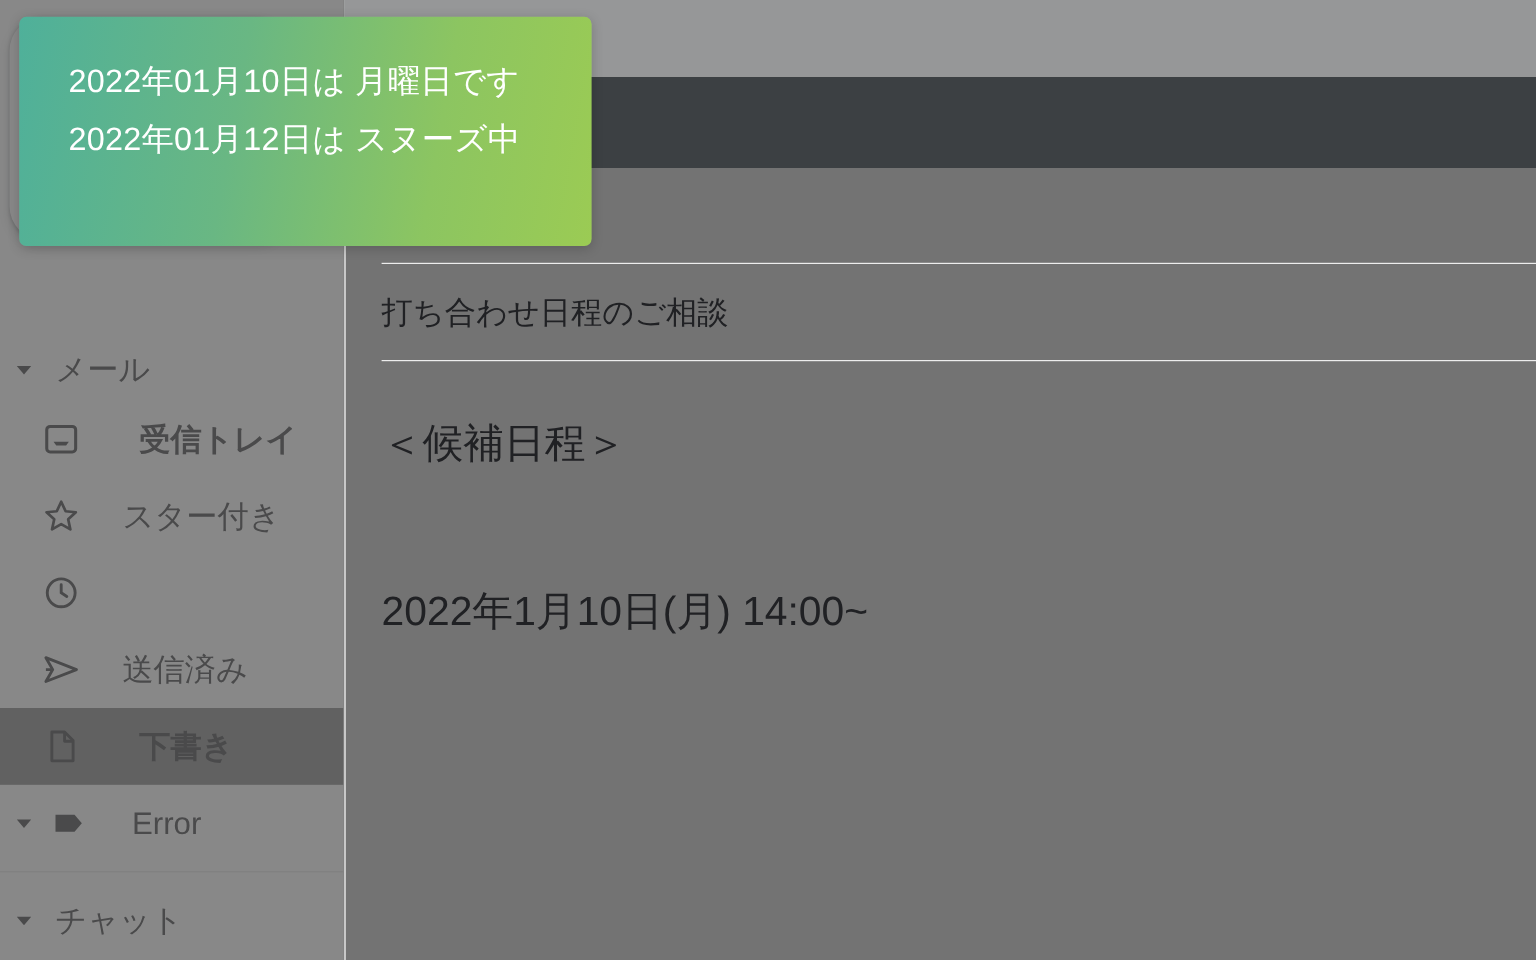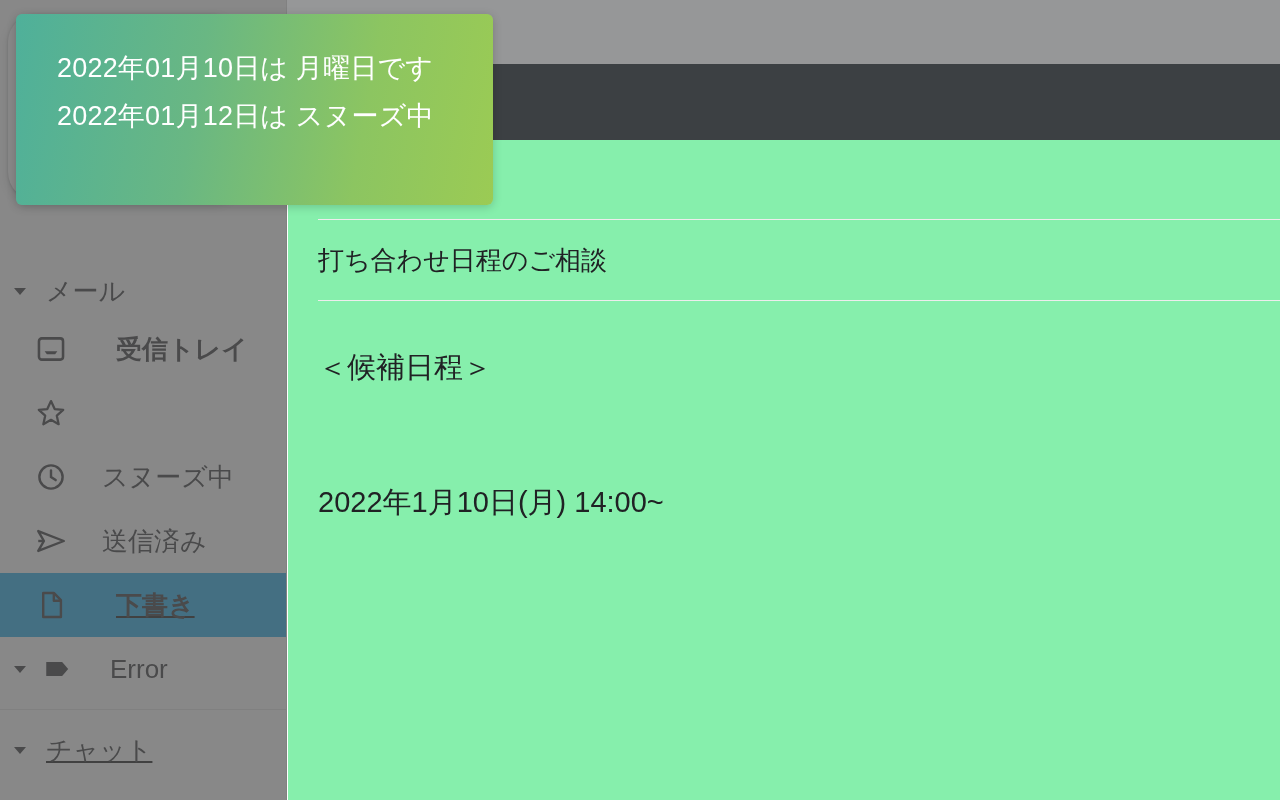--- a/index.html
+++ b/index.html
@@ -148,24 +148,23 @@
     display: block;
     color: #202124;
   }
   .nav-item .nav-label {
     font-size: 26px;
     color: #202124;
     margin-left: 34px;
     white-space: nowrap;
   }
   .nav-item.selected {
-    background: #0ea5e9;
+    background: #737373;
     border-top-right-radius: 0;
     border-bottom-right-radius: 0;
-    text-decoration: underline;
   }
   .nav-item.bold .nav-label { font-weight: bold; margin-left: 48px; }
 
   .nav-item.with-caret { padding-left: 8px; }
   .nav-item.with-caret .sub-caret {
     width: 24px; height: 24px;
     flex: 0 0 24px;
     display: block;
     margin-right: 10px;
   }
@@ -176,21 +175,21 @@
     margin: 8px 0 0 0;
   }
 
   
   .content {
     position: absolute;
     left: 288px;
     top: 140px;
     width: 992px;
     height: 660px;
-    background: #86efac;
+    background: #737373;
     overflow: hidden;
   }
   .recipient-row {
     height: 79px;
     display: flex;
     align-items: center;
     padding-left: 30px;
   }
   .recipient-value {
     font-size: 25px;
@@ -211,21 +210,21 @@
     padding-left: 30px;
   }
   .subject-value {
     font-size: 26px;
     color: #202124;
   }
   .body-area {
     padding: 52px 0 0 30px;
   }
   .body-line {
-    font-size: 29px;
+    font-size: 34px;
     color: #202124;
     line-height: 1;
     margin-bottom: 0;
     white-space: nowrap;
   }
   .body-spacer { height: 106px; }
   .body-spacer-sm { height: 61px; }
 
   
   .scrim {
@@ -316,21 +315,21 @@
     <div class="compose-btn">
       <span class="compose-icon">
         <svg viewBox="0 0 24 24" width="34" height="34">
           <path d="M3 17.25V21h3.75L17.8 9.94l-3.75-3.75L3 17.25z" fill="#c5221f"></path>
           <path d="M20.7 7.04a1 1 0 0 0 0-1.41l-2.34-2.34a1 1 0 0 0-1.41 0l-1.83 1.83 3.75 3.75 1.83-1.83z" fill="#1a73e8"></path>
         </svg>
       </span>
       <span class="compose-label">作成</span>
     </div>
 
-    <div class="nav-section" style="top:265px;">
+    <div class="nav-section" style="top:282px;">
 
       <div class="nav-header">
         <span class="caret">
           <svg viewBox="0 0 24 24" width="24" height="24">
               <path d="M6 9l6 7 6-7z" fill="#202124"></path>
             </svg>
         </span>
         <span class="nav-header-label">メール</span>
       </div>
 
@@ -343,30 +342,30 @@
         </span>
         <span class="nav-label">受信トレイ</span>
       </div>
 
       <div class="nav-item">
         <span class="nav-icon">
           <svg viewBox="0 0 24 24" width="34" height="34" fill="none" stroke="#202124" stroke-width="1.6">
             <path d="M12 3.6l2.6 5.6 6 .6-4.5 4.1 1.3 6L12 16.8 6.6 19.9l1.3-6-4.5-4.1 6-.6z" stroke-linejoin="round"></path>
           </svg>
         </span>
+        <span class="nav-label">スター付き</span>
       </div>
 
       <div class="nav-item">
         <span class="nav-icon">
           <svg viewBox="0 0 24 24" width="34" height="34" fill="none" stroke="#202124" stroke-width="1.7">
             <circle cx="12" cy="12" r="8.2"></circle>
             <path d="M12 7.3V12l3.3 2.2" stroke-linecap="round"></path>
           </svg>
         </span>
-        <span class="nav-label">スヌーズ中</span>
       </div>
 
       <div class="nav-item">
         <span class="nav-icon">
           <svg viewBox="0 0 24 24" width="34" height="34" fill="none" stroke="#202124" stroke-width="1.7">
             <path d="M3 5l18 7-18 7 4-7z" stroke-linejoin="round"></path>
             <path d="M3 12h4"></path>
           </svg>
         </span>
         <span class="nav-label">送信済み</span>
@@ -391,21 +390,21 @@
         <span class="nav-icon">
           <svg viewBox="0 0 24 24" width="34" height="34">
             <path d="M3 7h11.2l4.3 5-4.3 5H3z" fill="#202124"></path>
           </svg>
         </span>
         <span class="nav-label">Error</span>
       </div>
 
       <div class="nav-divider"></div>
 
-      <div class="nav-header" style="margin-top:14px;text-decoration:underline;">
+      <div class="nav-header" style="margin-top:14px;">
         <span class="caret">
           <svg viewBox="0 0 24 24" width="24" height="24">
               <path d="M6 9l6 7 6-7z" fill="#202124"></path>
             </svg>
         </span>
         <span class="nav-header-label">チャット</span>
       </div>
 
     </div>
   </div>

